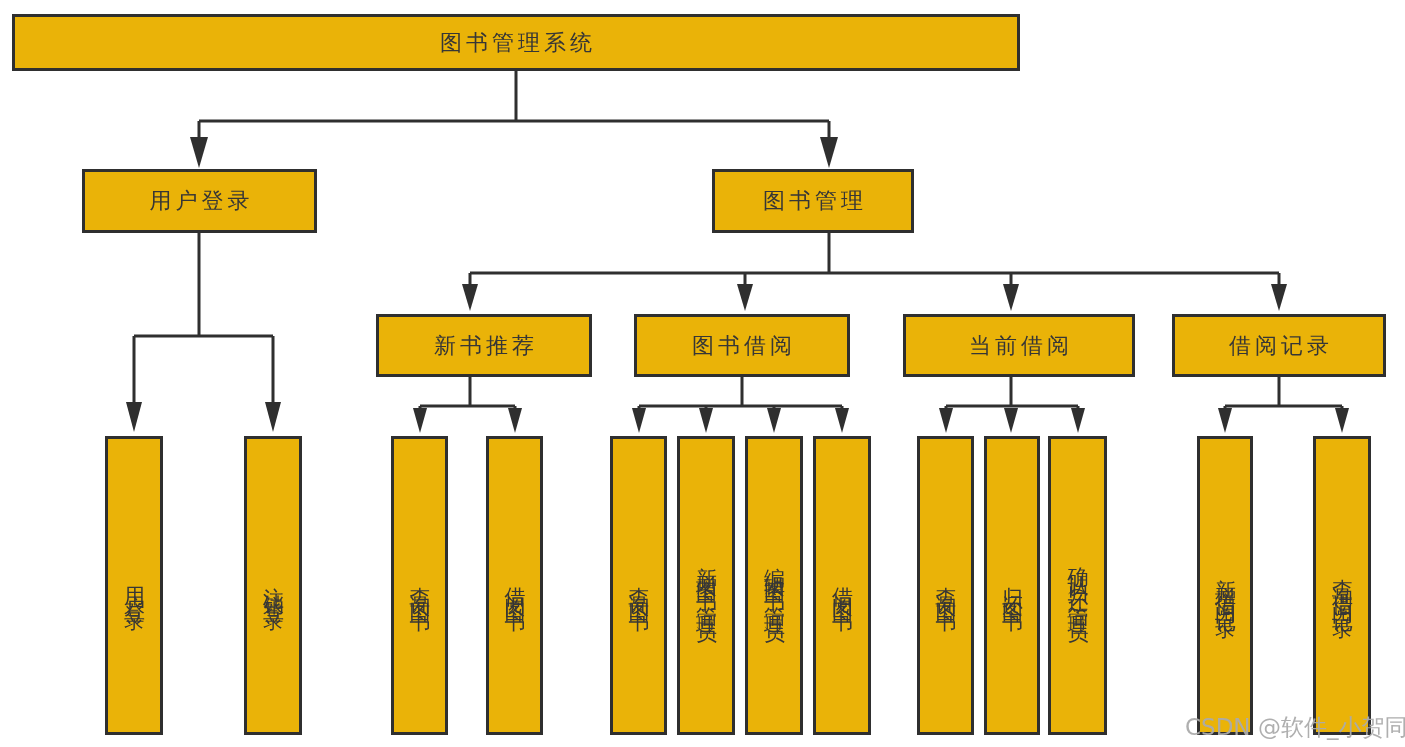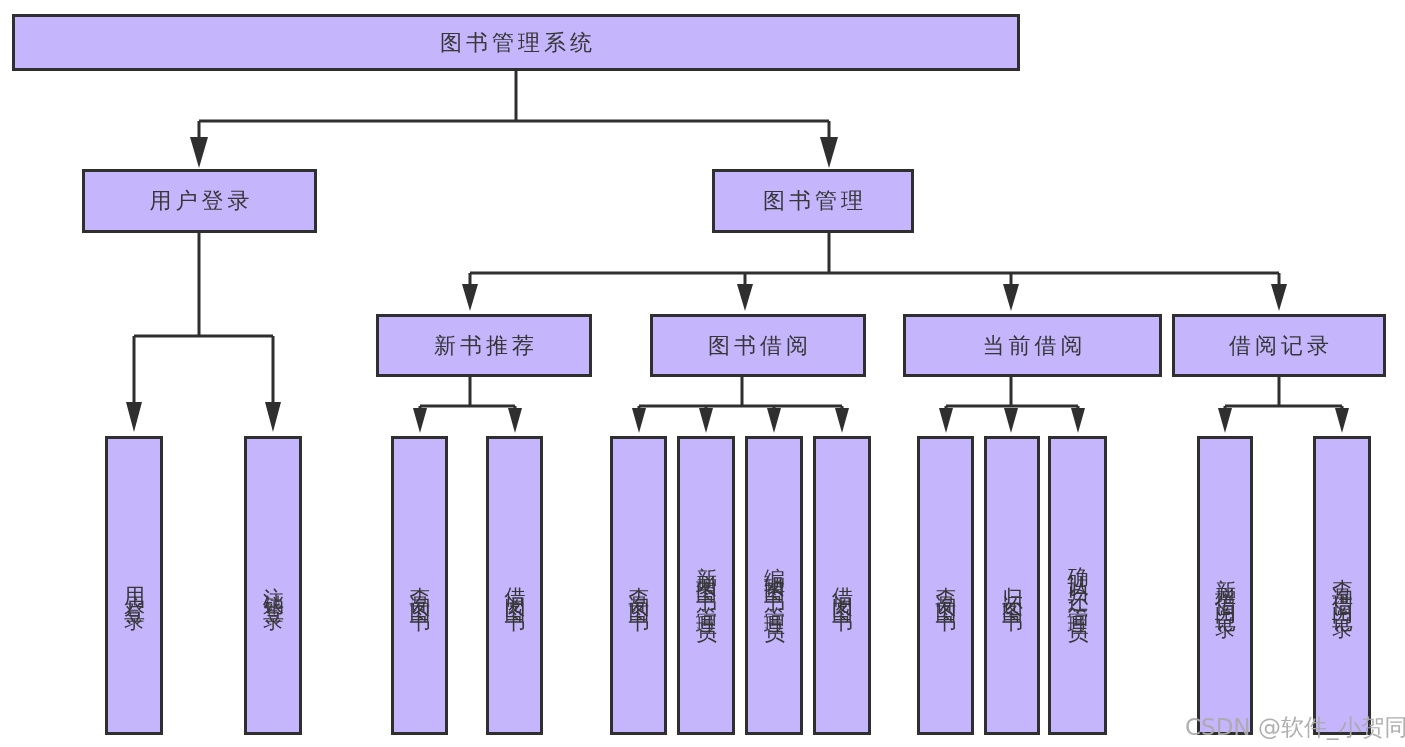--- a/index.html
+++ b/index.html
@@ -8,21 +8,21 @@
     position:relative;
     width:1405px;
     height:747px;
     background:#ffffff;
     font-family:"DejaVu Sans", sans-serif;
     overflow:hidden;
   }
   .connectors { position:absolute; left:0; top:0; z-index:1; }
   .node {
     position:absolute;
-    background:#c4b5fd;
+    background:#eab308;
     border:3px solid #2f2f2f;
     display:flex;
     align-items:center;
     justify-content:center;
     color:#363636;
     z-index:2;
   }
   .hlabel {
     font-size:22px;
     letter-spacing:4px;
@@ -91,24 +91,24 @@
   <div class="node" style="left:82px;top:169px;width:235px;height:64px">
     <span class="hlabel">用户登录</span>
   </div>
   <div class="node" style="left:712px;top:169px;width:202px;height:64px">
     <span class="hlabel">图书管理</span>
   </div>
 
   <div class="node" style="left:376px;top:314px;width:216px;height:63px">
     <span class="hlabel">新书推荐</span>
   </div>
-  <div class="node" style="left:650px;top:314px;width:216px;height:63px">
+  <div class="node" style="left:634px;top:314px;width:216px;height:63px">
     <span class="hlabel">图书借阅</span>
   </div>
-  <div class="node" style="left:903px;top:314px;width:259px;height:63px">
+  <div class="node" style="left:903px;top:314px;width:232px;height:63px">
     <span class="hlabel">当前借阅</span>
   </div>
   <div class="node" style="left:1172px;top:314px;width:214px;height:63px">
     <span class="hlabel">借阅记录</span>
   </div>
 
   <div class="node" style="left:105px;top:436px;width:58px;height:299px">
     <span class="vlabel">用户登录</span>
   </div>
   <div class="node" style="left:244px;top:436px;width:58px;height:299px">

